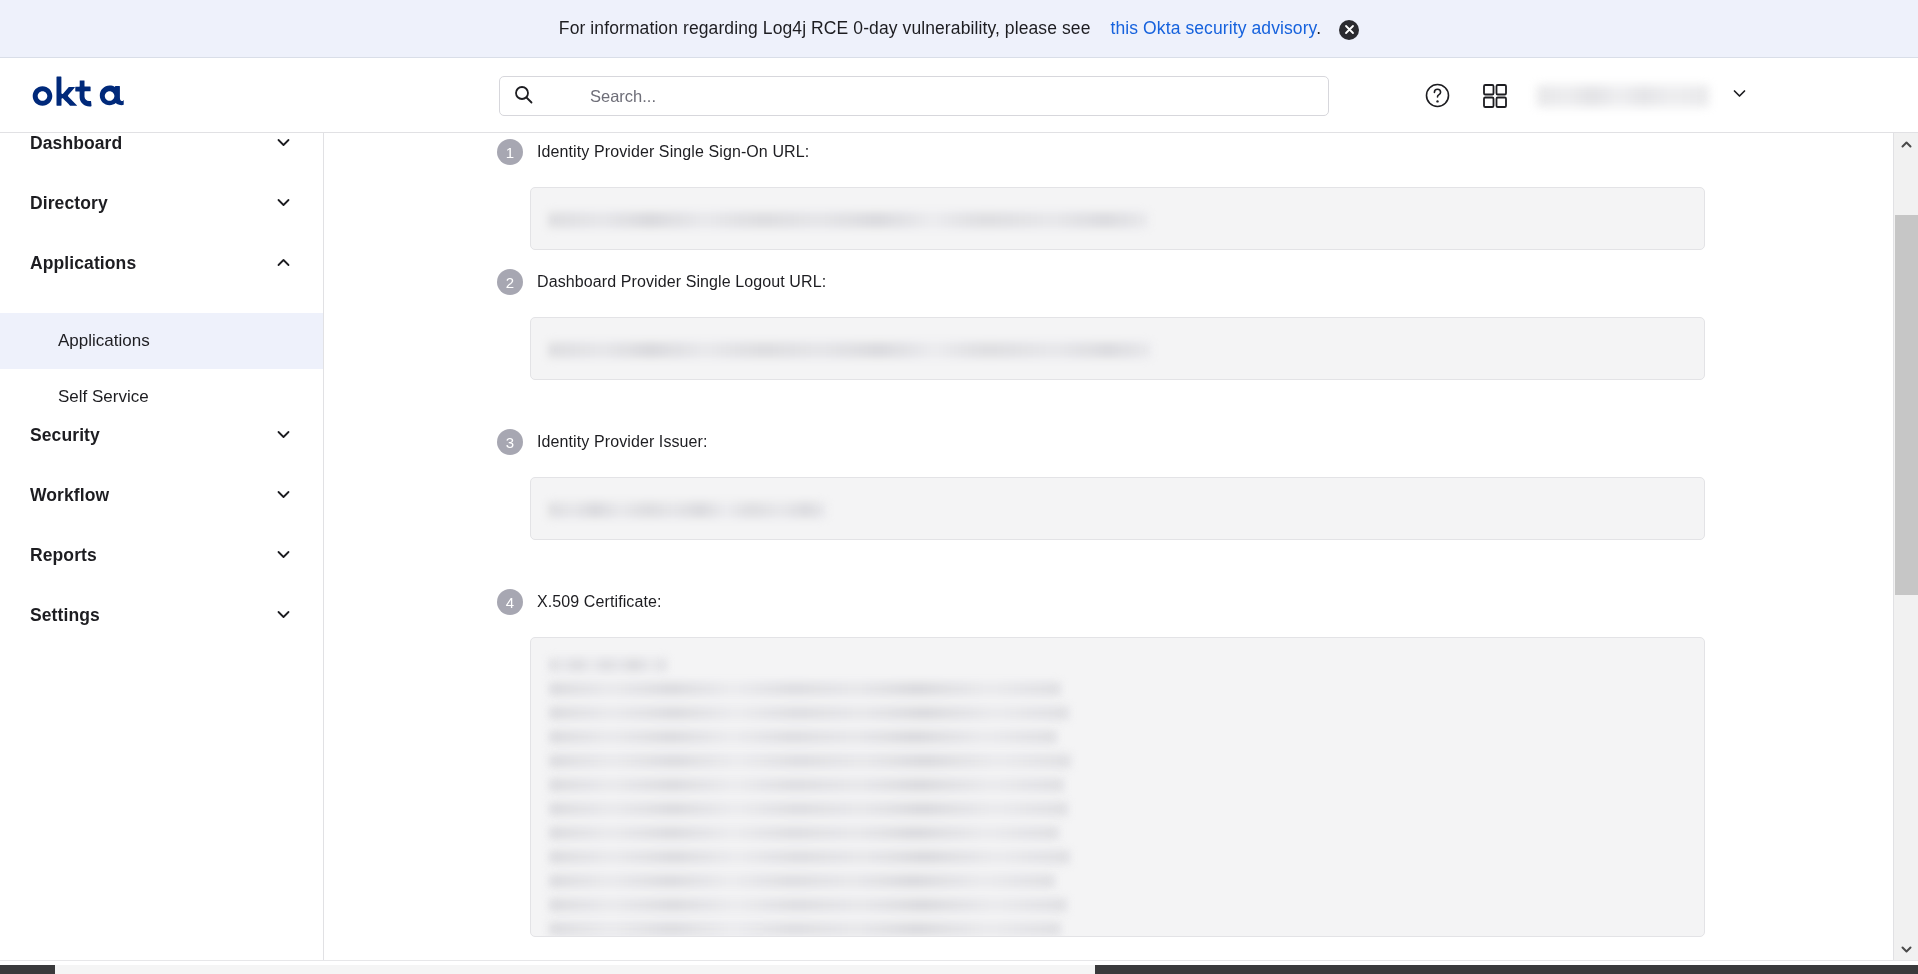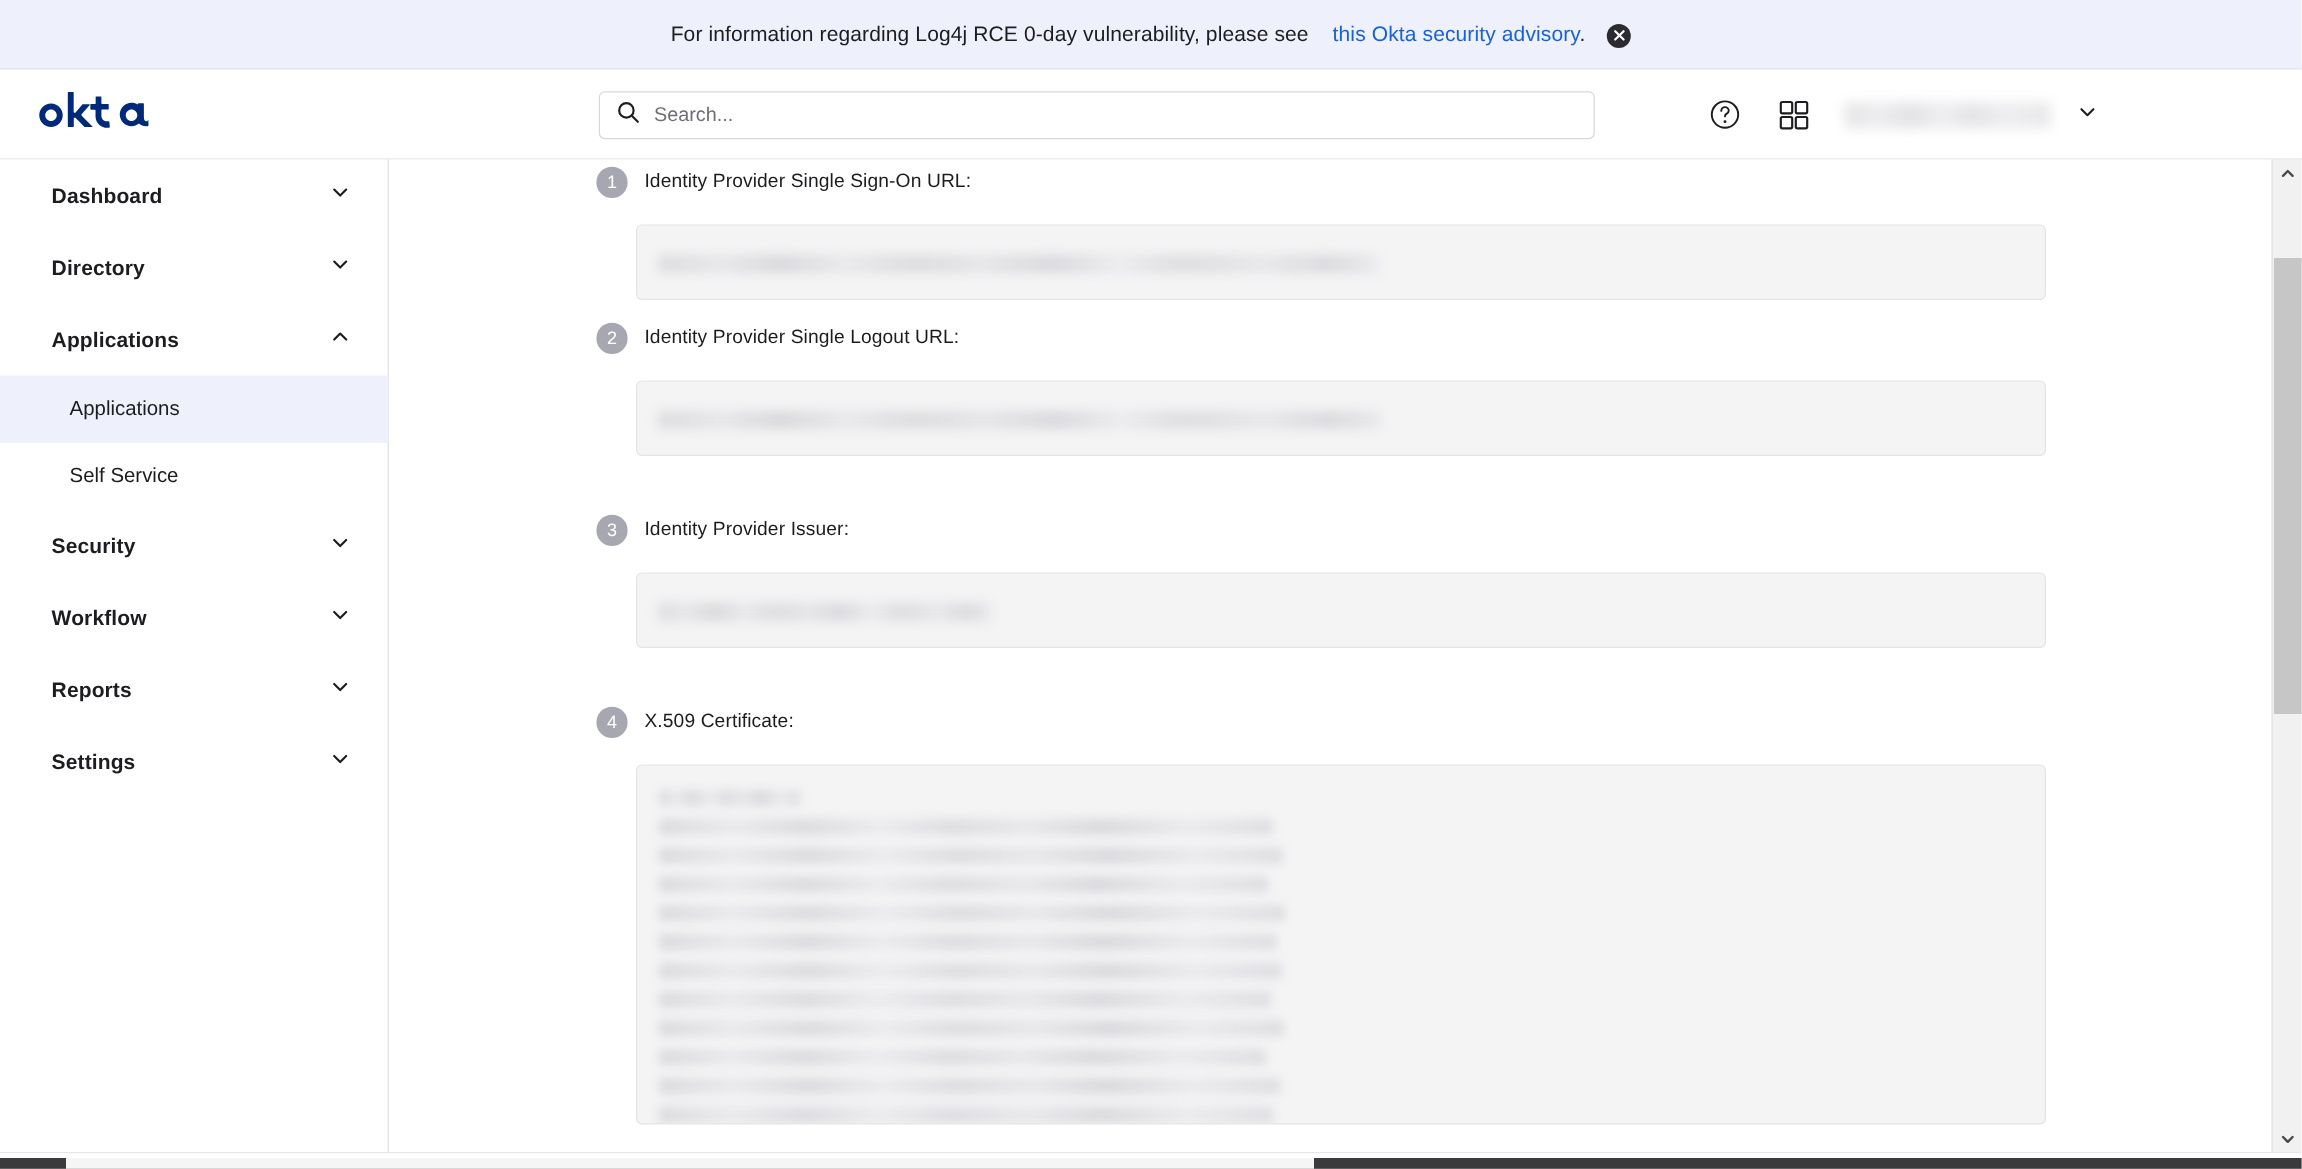--- a/index.html
+++ b/index.html
@@ -78,20 +78,21 @@
     left: 499px;
     top: 18px;
     width: 830px;
     height: 40px;
     border: 1px solid #d7d7dc;
     border-radius: 5px;
     background: #ffffff;
     display: flex;
     align-items: center;
     padding: 0 14px;
+    gap: 45px;
   }
   .search-icon { flex: 0 0 auto; display: block; margin-right: 12px; }
   .search-input {
     border: none;
     outline: none;
     font-size: 16.5px;
     font-family: "Liberation Sans", sans-serif;
     color: #1d1d21;
     background: transparent;
     width: 100%;
@@ -140,23 +141,23 @@
     top: 133px; left: 0;
     width: 324px;
     height: 841px;
     background: #ffffff;
     border-right: 1px solid #e1e1e4;
     overflow: hidden;
   }
   .nav-group {
     height: 60px;
     display: flex;
-    align-items: center;
+    align-items: flex-start;
     justify-content: space-between;
-    padding: 0 30px 0 43px;
+    padding: 0 30px 0 30px;
     cursor: pointer;
   }
   .nav-group-label {
     font-size: 17.5px;
     font-weight: bold;
     color: #1d1d21;
     letter-spacing: 0.1px;
   }
   .nav-sub {
     height: 56px;
@@ -446,21 +447,21 @@
       <span class="field-label">Identity Provider Single Sign-On URL:</span>
     </div>
     <div class="value-box" style="margin-top:22px; height:63px;">
       <span class="blur-line" style="left:17px; top:24px; width:600px;"></span>
     </div>
   </section>
 
   <section class="field-block" style="top:136px;">
     <div class="field-label-row">
       <span class="num-badge">2</span>
-      <span class="field-label">Identity Provider Single Logout URL:</span>
+      <span class="field-label">Dashboard Provider Single Logout URL:</span>
     </div>
     <div class="value-box" style="margin-top:22px; height:63px;">
       <span class="blur-line" style="left:17px; top:24px; width:603px;"></span>
     </div>
   </section>
 
   <section class="field-block" style="top:296px;">
     <div class="field-label-row">
       <span class="num-badge">3</span>
       <span class="field-label">Identity Provider Issuer:</span>

